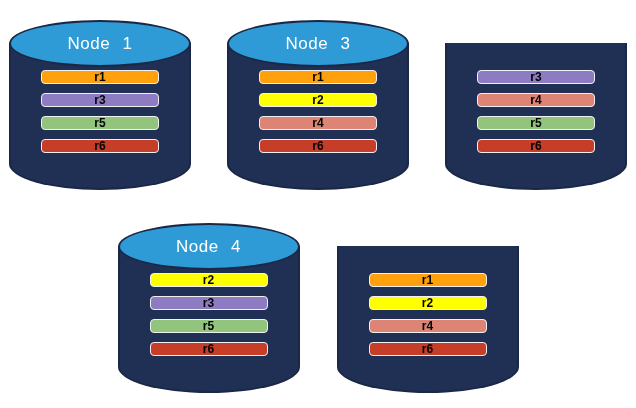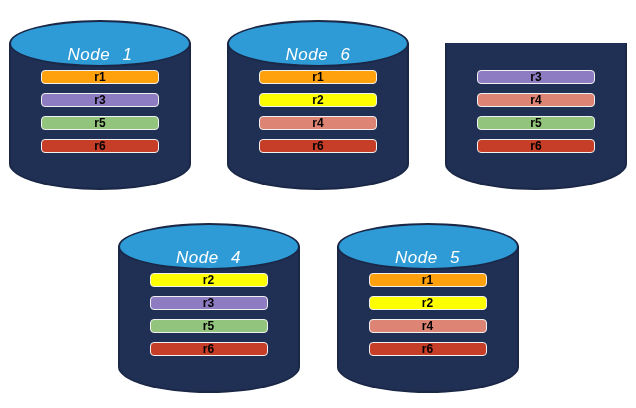--- a/index.html
+++ b/index.html
@@ -43,23 +43,22 @@
   .cyl-top {
     position: absolute;
     left: 0; top: 0;
     width: 182px; height: 47px;
     box-sizing: border-box;
     background: var(--cyl-top);
     border: 2px solid var(--cyl-outline);
     border-radius: 50%;
     z-index: 2;
     display: flex;
-    align-items: flex-end;
+    align-items: center;
     justify-content: center;
-    font-style: italic;
   }
   .node-title {
     color: var(--title-color, #FFFFFF);
     font-size: 17px;
     letter-spacing: 0.5px;
     word-spacing: 7px;
     white-space: pre;
   }
   .bars {
     position: absolute;
@@ -113,21 +112,21 @@
 
   <div class="bar" style="background: rgb(198, 61, 40);">
     <span class="bar-label">r6</span>
   </div>
 </div>
   </div>
 
   <div class="cylinder">
     <div class="cyl-body"></div>
     <div class="cyl-top">
-      <span class="node-title">Node 6</span>
+      <span class="node-title">Node 3</span>
     </div>
     <div class="bars">
   <div class="bar" style="background: rgb(255, 160, 13);">
     <span class="bar-label">r1</span>
   </div>
 
   <div class="bar" style="background: rgb(255, 255, 0);">
     <span class="bar-label">r2</span>
   </div>
 
@@ -182,23 +181,20 @@
   </div>
 
   <div class="bar" style="background: rgb(198, 61, 40);">
     <span class="bar-label">r6</span>
   </div>
 </div>
   </div>
 
   <div class="cylinder">
     <div class="cyl-body"></div>
-    <div class="cyl-top">
-      <span class="node-title">Node 5</span>
-    </div>
     <div class="bars">
   <div class="bar" style="background: rgb(255, 160, 13);">
     <span class="bar-label">r1</span>
   </div>
 
   <div class="bar" style="background: rgb(255, 255, 0);">
     <span class="bar-label">r2</span>
   </div>
 
   <div class="bar" style="background: rgb(222, 132, 116);">

